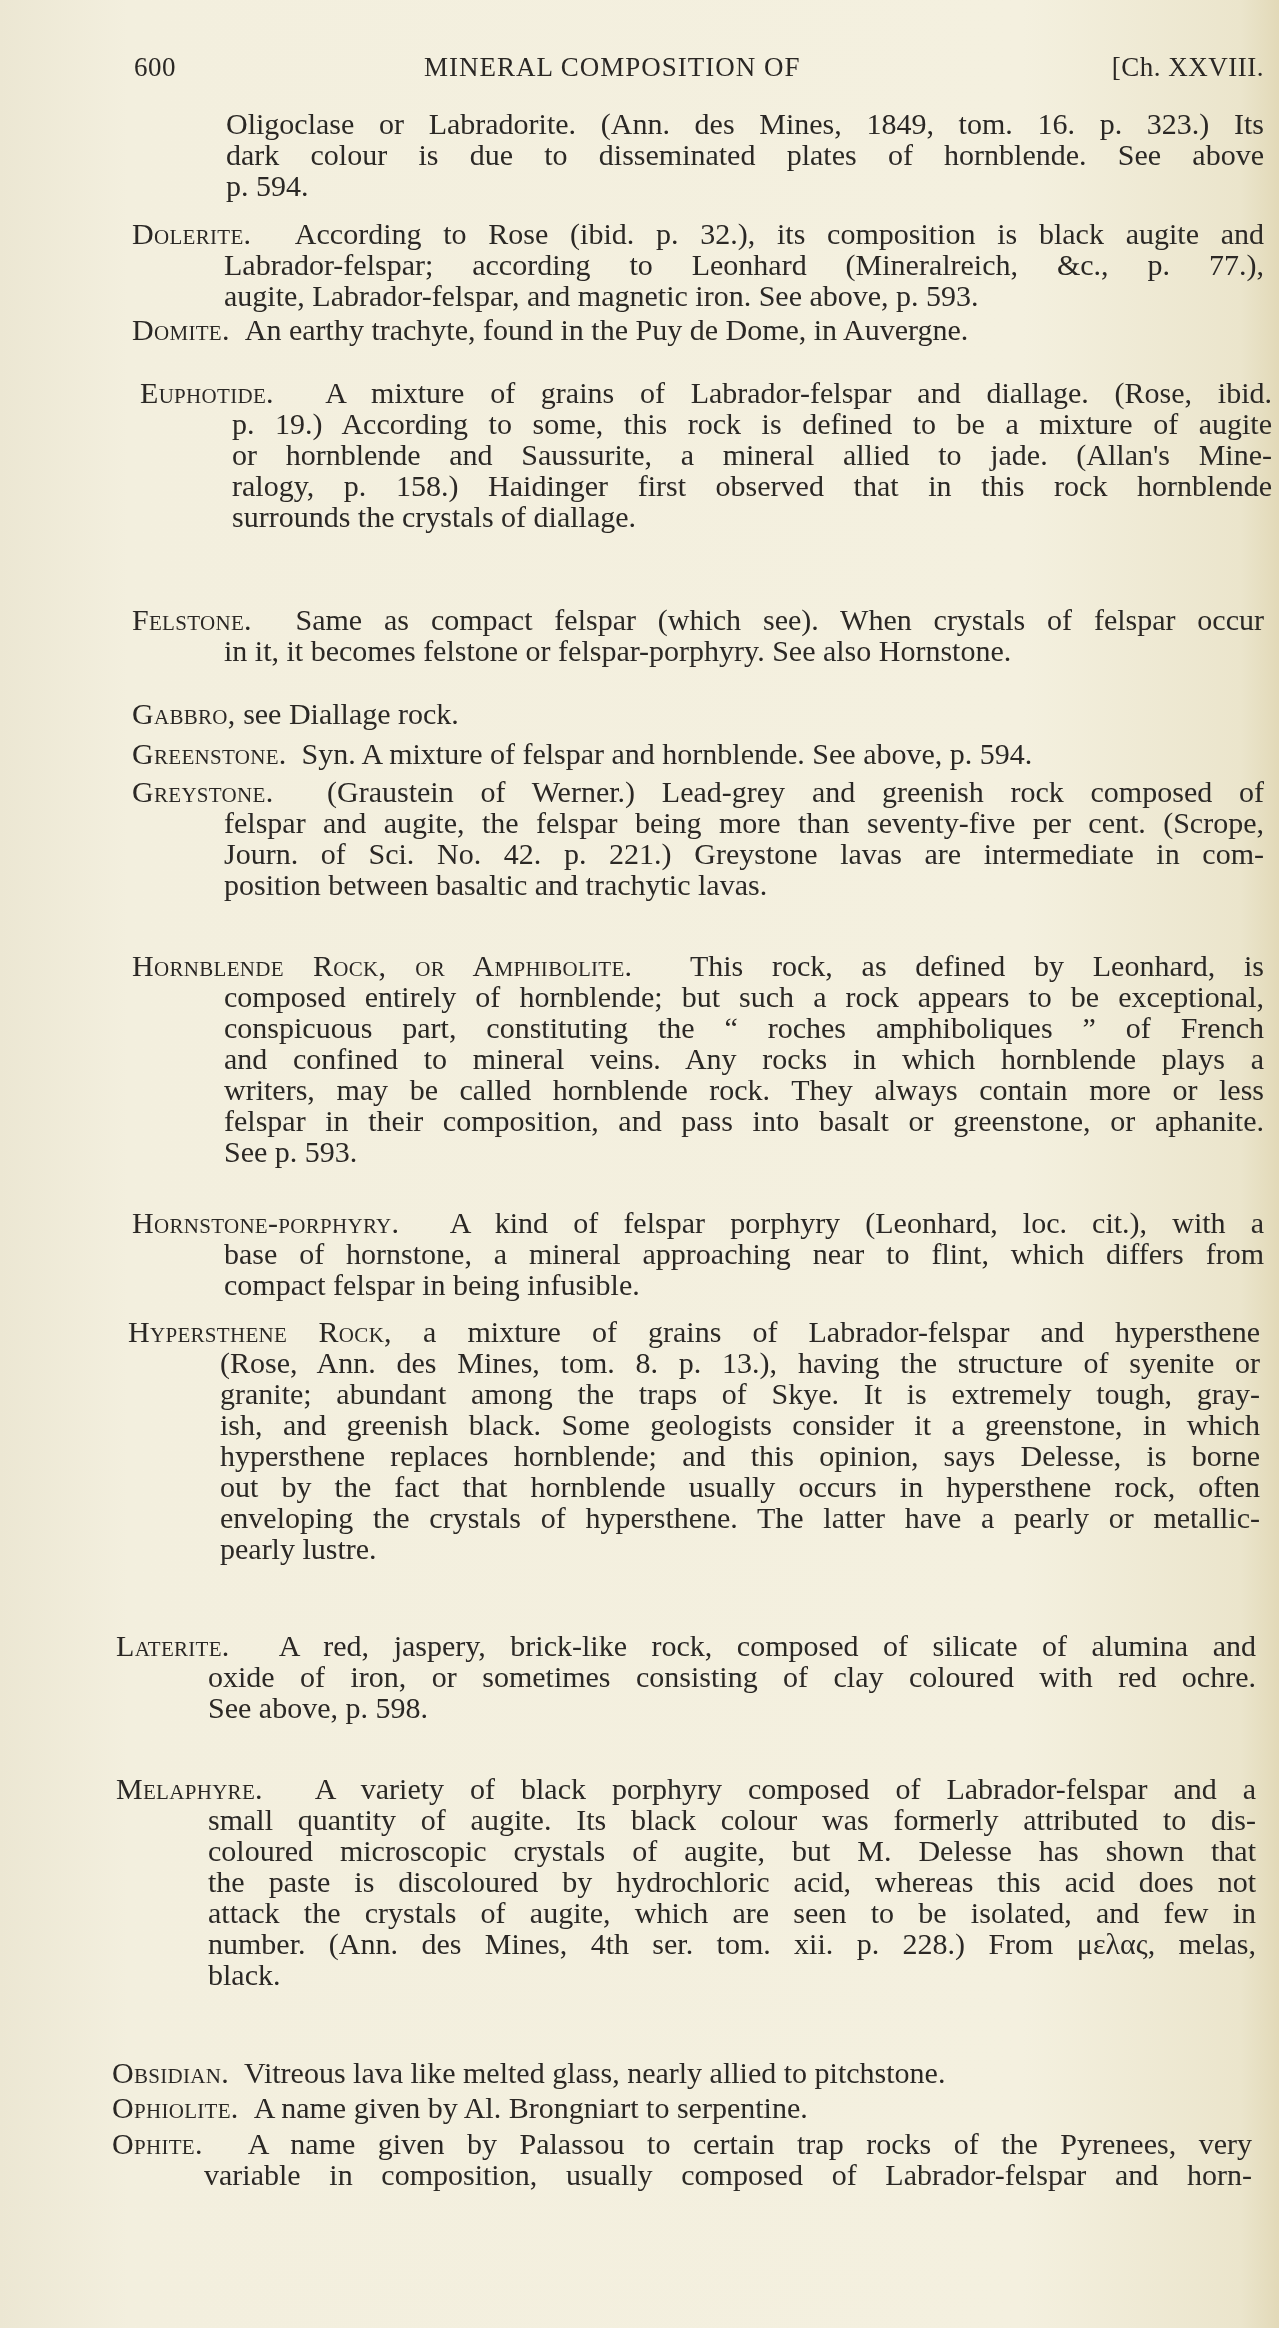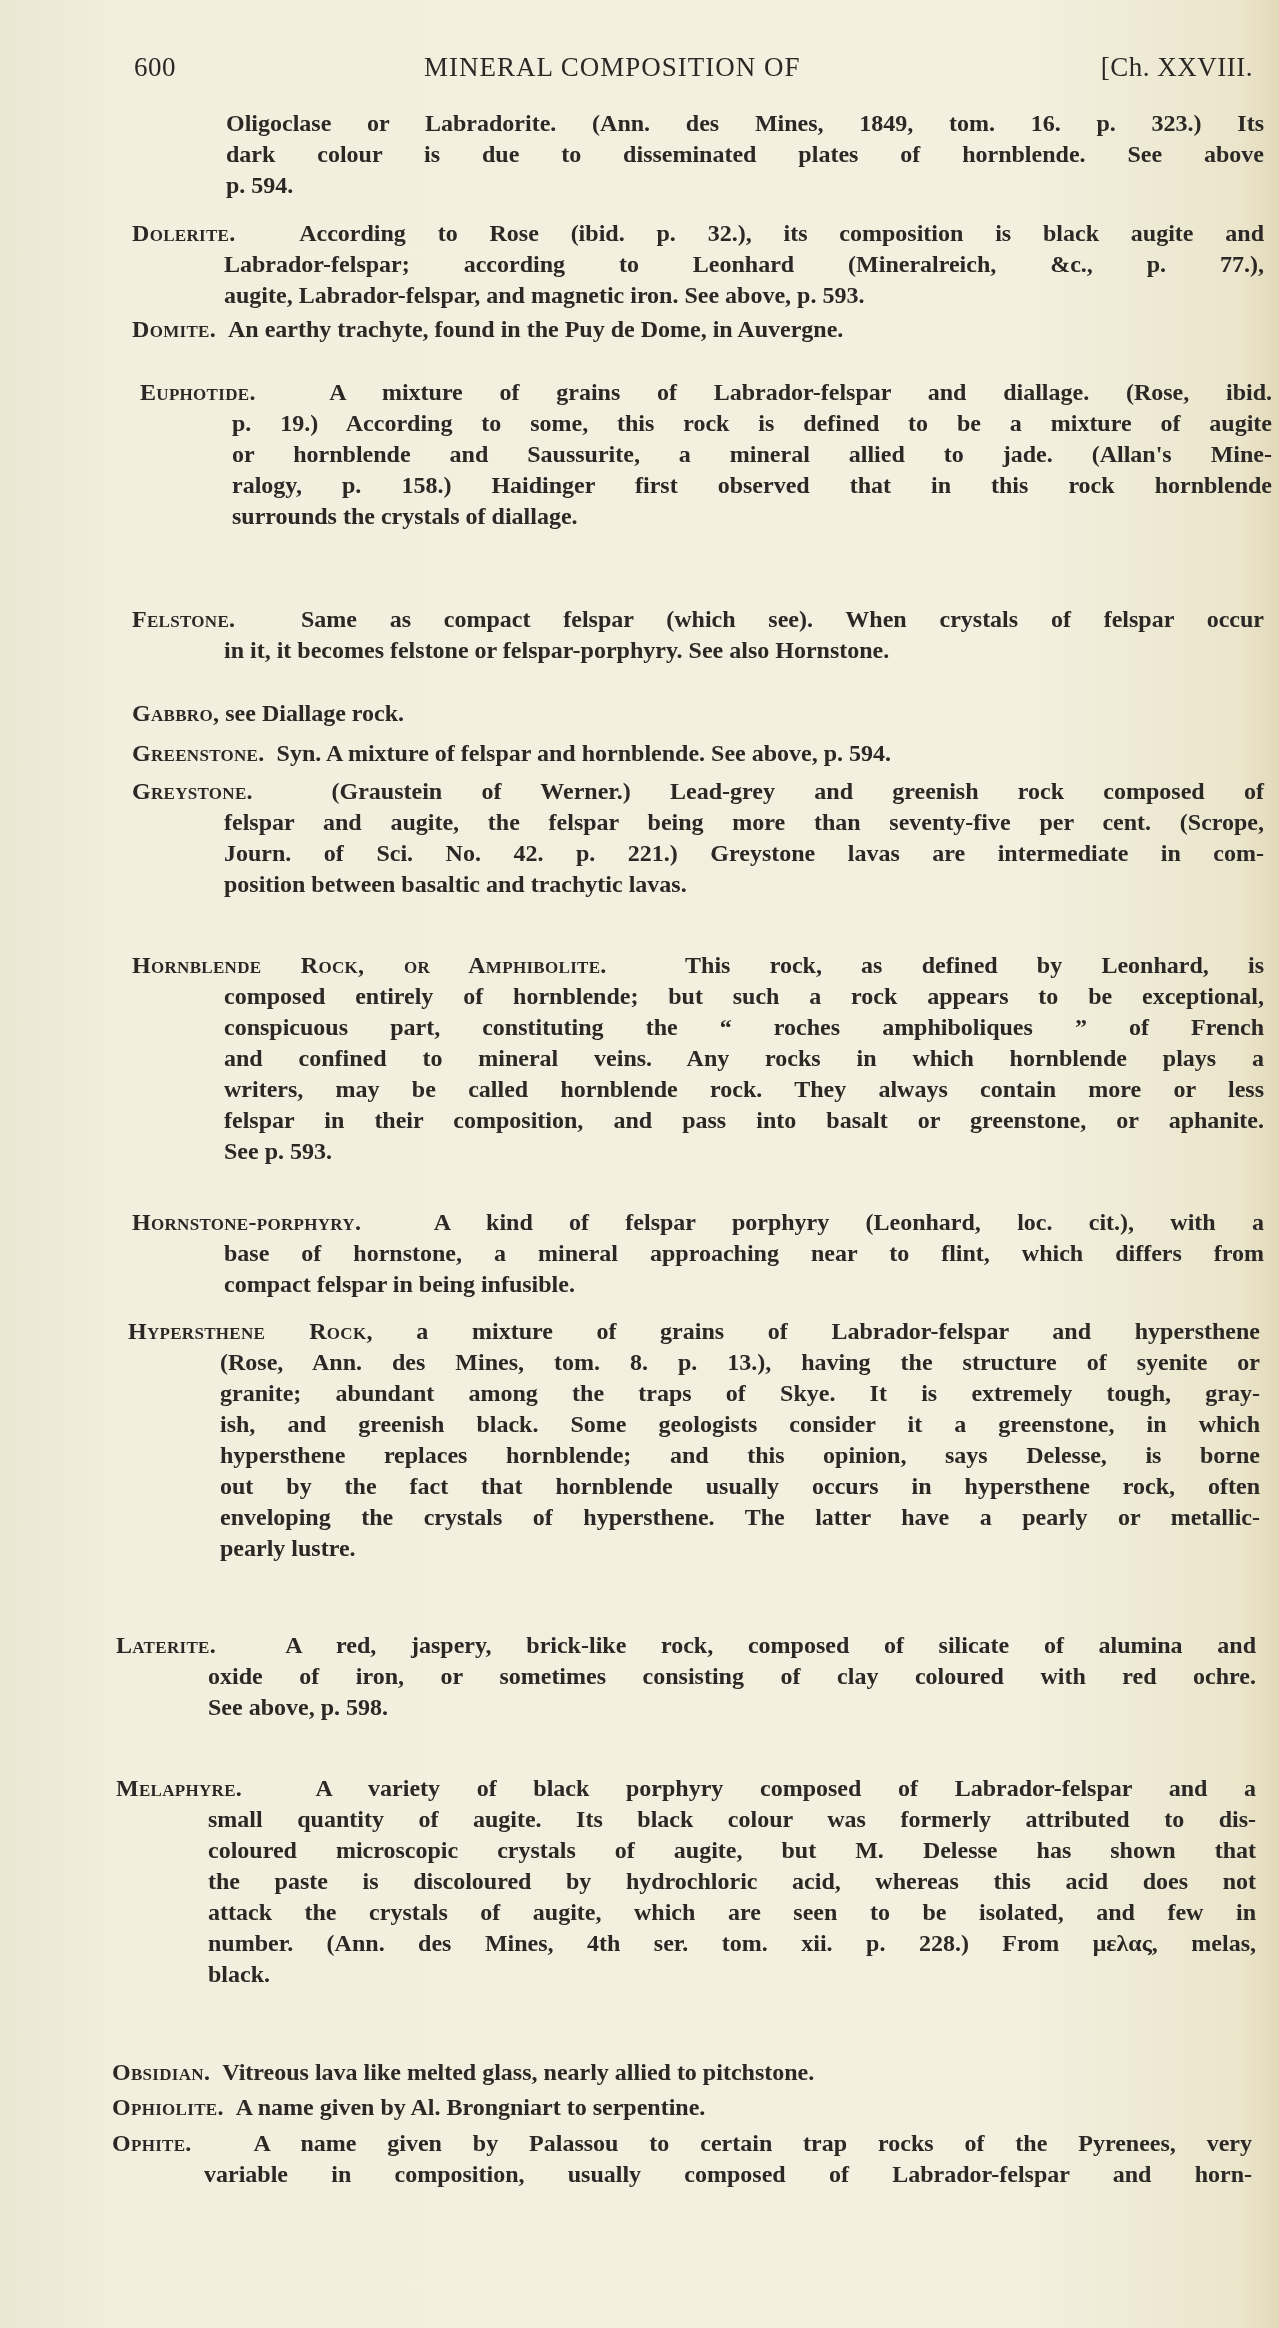--- a/index.html
+++ b/index.html
@@ -11,27 +11,26 @@
     color: #2b2825;
     position: relative;
   }
   .page { position: absolute; left: 0; top: 0; width: 1279px; height: 1932px; }
   .header {
     position: absolute; top: 52px; left: 134px; width: 1130px; height: 36px;
     font-size: 27px; letter-spacing: 0.5px;
   }
   .header .num { position: absolute; left: 0; top: 0; }
   .header .title { position: absolute; left: 290px; top: 0; letter-spacing: 1px; }
-  .header .chap { position: absolute; right: 11px; top: 0; text-align: center; }
+  .header .chap { position: absolute; right: 0; top: 0; text-align: center; }
   .entries { position: absolute; left: 0; top: 0; width: 1279px; }
   .entry {
     position: absolute;
-    font-size: 24px; line-height: 31px;
+    font-size: 30px; line-height: 31px;
     text-align: justify;
-    font-weight: bold;
   }
   .entry .head { font-variant: small-caps; letter-spacing: 0.3px; }
   .line { display: block; white-space: nowrap; }
   .line.cont { padding-left: 92px; }
   .line.j { text-align: justify; text-align-last: justify; }
 </style>
 </head>
 <body>
 
 <div class="page">

